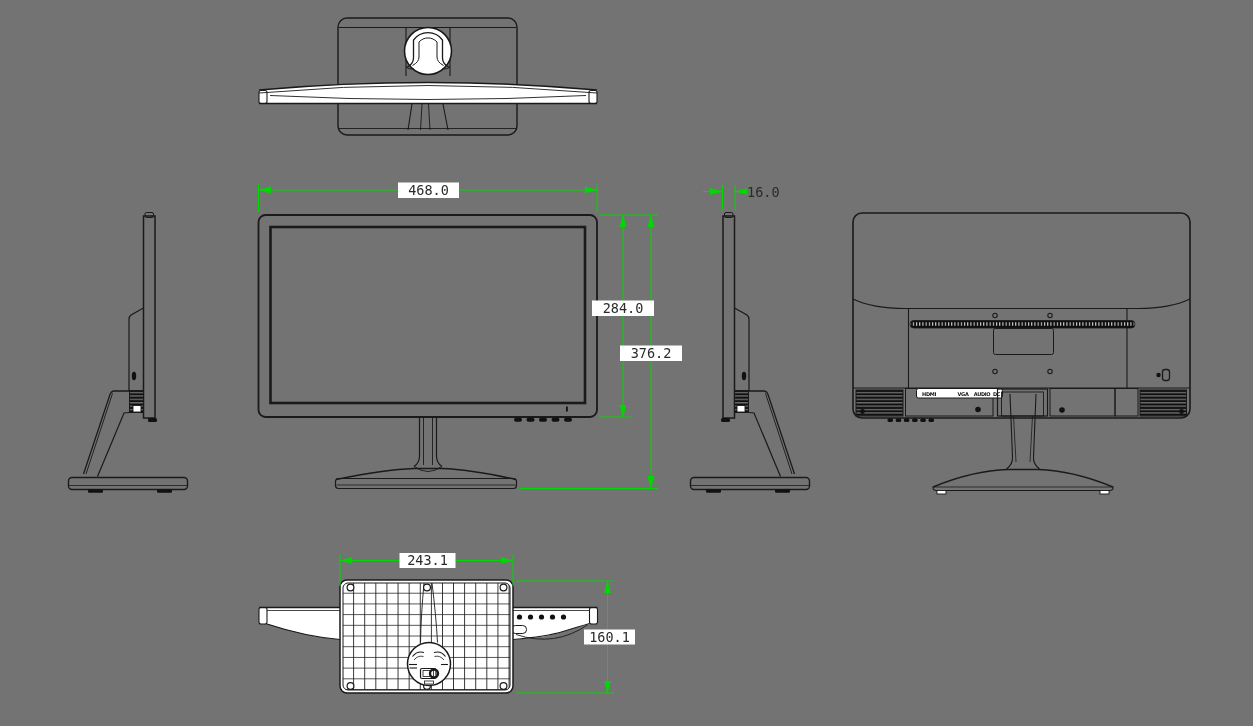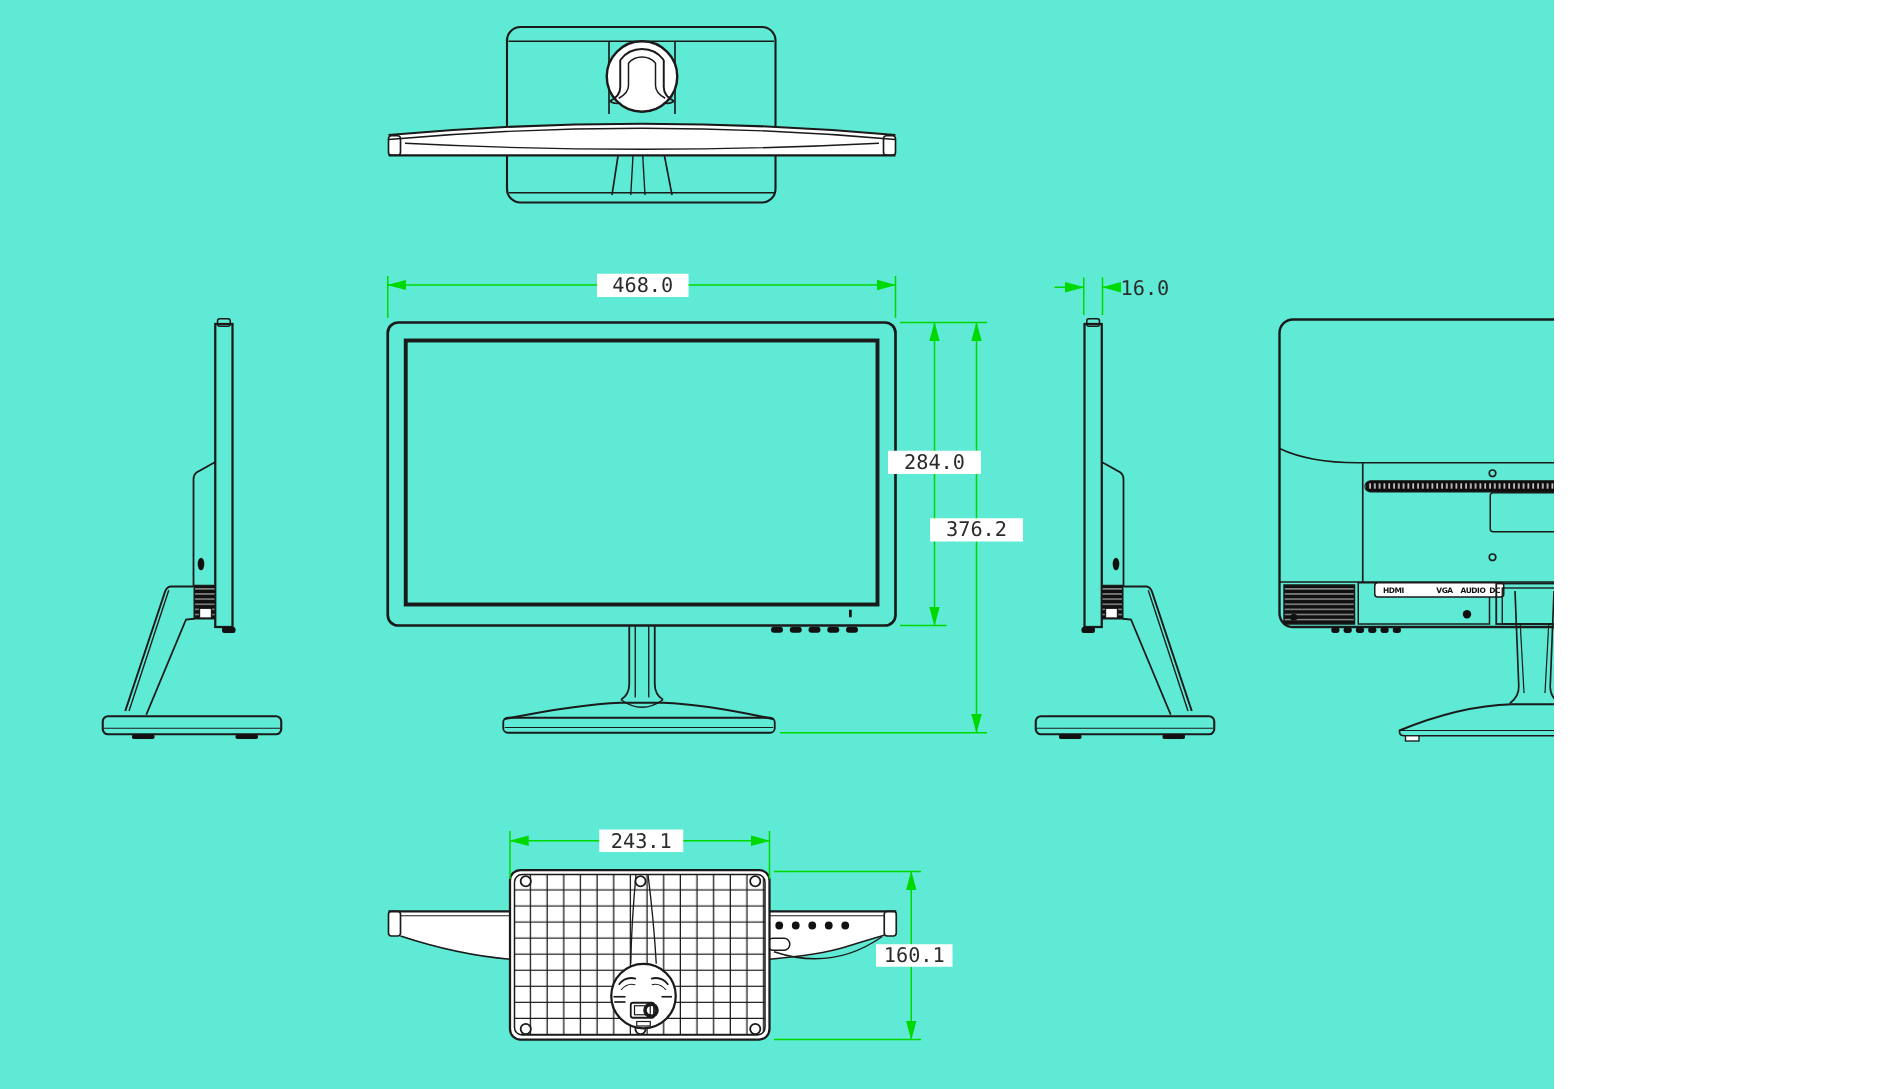--- a/index.html
+++ b/index.html
@@ -1,16 +1,16 @@
 <!DOCTYPE html>
 <html><head>
 <meta charset="utf-8">
 <style>
   html,body{margin:0;padding:0;background:#ffffff;}
-  .canvas{position:relative;width:1036px;height:726px;background:#5eead4;overflow:hidden;}
+  .canvas{position:relative;width:1253px;height:726px;background:#737373;overflow:hidden;}
   svg{display:block;}
   text.dim{font-family:"DejaVu Sans Mono","Liberation Mono",monospace;font-size:13.5px;fill:#2b2b2b;}
   text.port{font-family:"DejaVu Sans","Liberation Sans",sans-serif;font-size:5px;font-weight:bold;fill:#111;letter-spacing:-0.3px;}
 </style>
 </head>
 <body>
 
 <div class="canvas">
 <svg width="1253" height="726" viewBox="0 0 1253 726">
   <defs>

